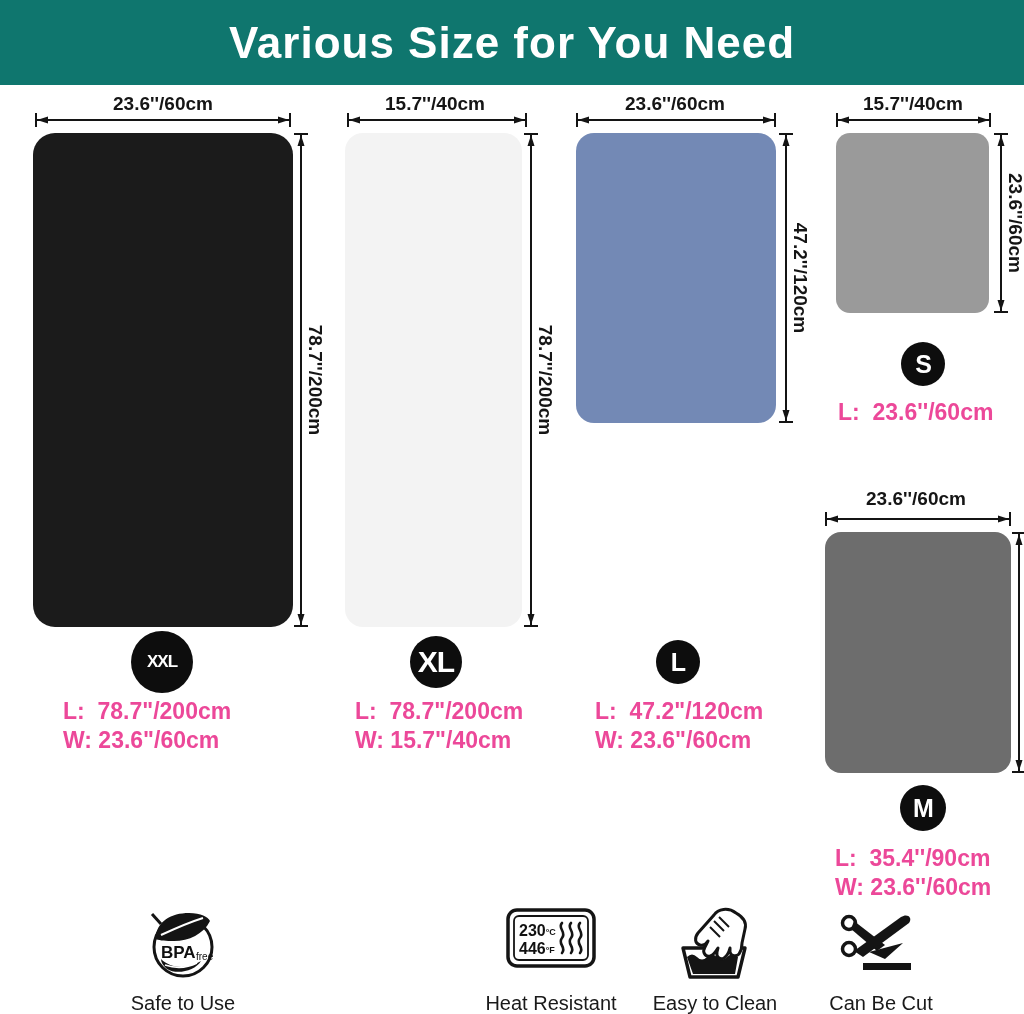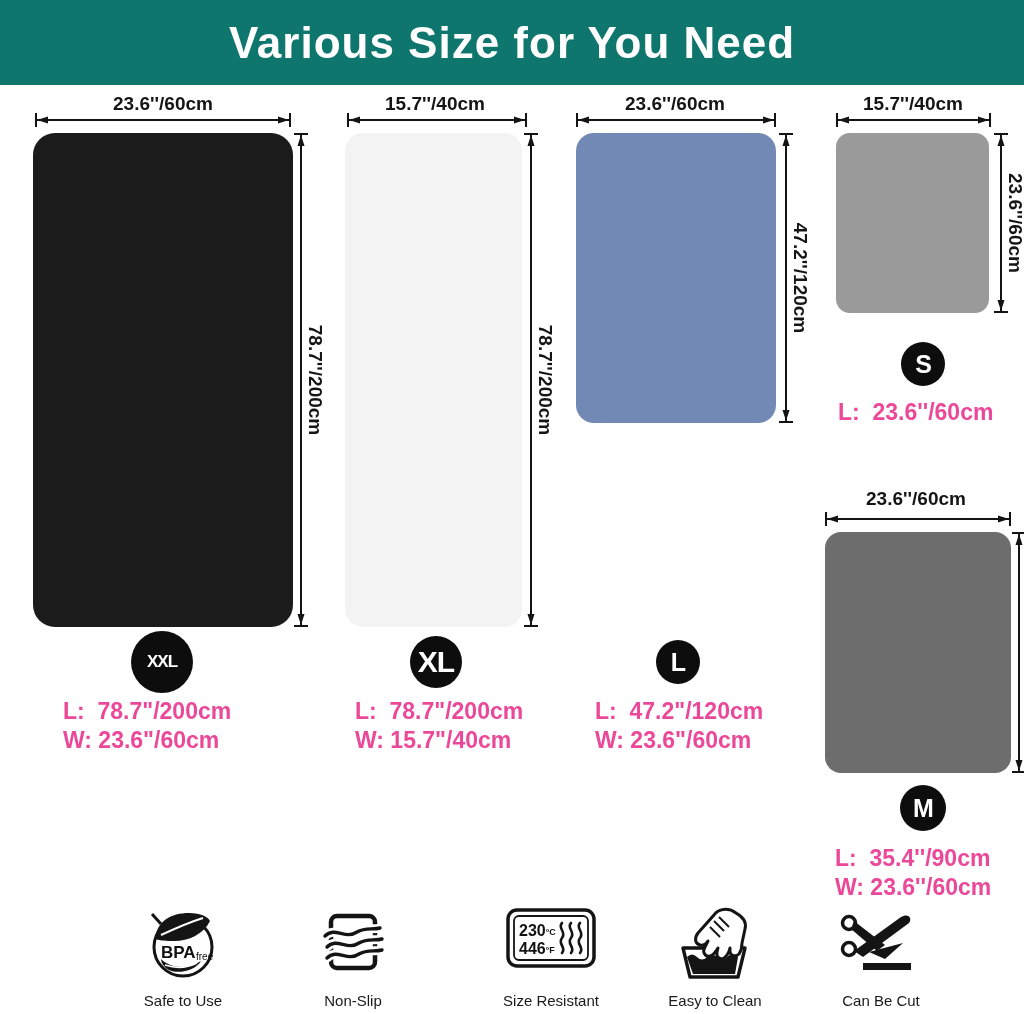--- a/index.html
+++ b/index.html
@@ -25,21 +25,21 @@
   .badge { position:absolute; background:#0d0d0d; color:#fff; border-radius:50%;
            display:flex; align-items:center; justify-content:center;
            font-weight:bold; letter-spacing:-1px; }
 
   .spec { position:absolute; font-size:23px; font-weight:bold; line-height:29px; color:#ec4899; }
   .spec .spec-line { white-space:pre; }
 
   .features { position:absolute; left:0; top:0; width:1024px; height:929px; }
   .feature { position:absolute; top:822px; width:170px; text-align:center; }
   .feature-icon { height:76px; display:flex; align-items:flex-start; justify-content:center; }
-  .feature-label { margin-top:9px; font-size:15px; color:#1a1a1a; }
+  .feature-label { margin-top:9px; font-size:20px; color:#1a1a1a; }
 
   svg .ln { stroke:#141414; fill:none; }
   svg .fl { fill:#141414; stroke:none; }
 </style>
 </head>
 <body>
 
 <div class="header">
   <div class="title">Various Size for You Need</div>
 </div>
@@ -171,58 +171,40 @@
           <path d="M17,28 C30,22 43,16 59,11" stroke="#fff" stroke-width="2" fill="none"></path>
           <path class="fl" d="M17,52 C25,60 41,64 57,54 C51,64 33,68 23,62 C19,59 17,55 17,52 Z"></path>
           <path d="M21,58 C33,62 45,60 53,56" stroke="#fff" stroke-width="1.6" fill="none"></path>
           <text x="17" y="51" font-size="17" font-weight="bold" fill="#111">BPA</text>
           <text x="52" y="53" font-size="10" fill="#111">free</text>
         </svg>
       </div>
       <div class="feature-label">Safe to Use</div>
     </div>
 
-    <div class="feature" style="left:245px;">
-      <div class="feature-icon">
-        <svg width="78" height="72" viewBox="0 0 78 72">
-          <rect class="ln" x="17" y="9" width="44" height="52" rx="6" stroke-width="4.5"></rect>
-          <g stroke="#fff" stroke-width="9" fill="none" stroke-linecap="round">
-            <path d="M11,29 C21,19 31,33 43,25 C51,20 59,23 66,21"></path>
-            <path d="M13,40 C23,30 33,44 45,36 C53,31 61,34 68,32"></path>
-            <path d="M13,51 C23,41 33,55 45,47 C53,42 61,45 68,43"></path>
-          </g>
-          <g class="ln" stroke-width="3.4" stroke-linecap="round">
-            <path d="M11,29 C21,19 31,33 43,25 C51,20 59,23 66,21"></path>
-            <path d="M13,40 C23,30 33,44 45,36 C53,31 61,34 68,32"></path>
-            <path d="M13,51 C23,41 33,55 45,47 C53,42 61,45 68,43"></path>
-          </g>
-        </svg>
-      </div>
-      <div class="feature-label">Non-Slip</div>
-    </div>
 
     <div class="feature" style="left:443px;">
       <div class="feature-icon">
         <svg width="92" height="62" viewBox="0 0 92 62">
           <rect class="ln" x="3" y="3" width="86" height="56" rx="9" stroke-width="3.5"></rect>
           <rect class="ln" x="9" y="9" width="74" height="44" rx="5" stroke-width="1.8"></rect>
           <text x="14" y="29" font-size="16" font-weight="600" fill="#111">
             <tspan>230</tspan><tspan font-size="9" dy="-1">°C</tspan>
           </text>
           <text x="14" y="47" font-size="16" font-weight="600" fill="#111">
             <tspan>446</tspan><tspan font-size="9" dy="-1">°F</tspan>
           </text>
           <g class="ln" stroke-width="2.6" stroke-linecap="round">
             <path d="M57,16 c-5,5 5,9 0,15 c-5,6 5,9 0,15"></path>
             <path d="M66,16 c-5,5 5,9 0,15 c-5,6 5,9 0,15"></path>
             <path d="M75,16 c-5,5 5,9 0,15 c-5,6 5,9 0,15"></path>
           </g>
         </svg>
       </div>
-      <div class="feature-label">Size Resistant</div>
+      <div class="feature-label">Heat Resistant</div>
     </div>
 
     <div class="feature" style="left:773px;">
       <div class="feature-icon">
         <svg width="84" height="66" viewBox="0 0 84 66">
           <path class="fl" d="M15,14 L46,38 L38,44 L12,22 Z"></path>
           <path class="fl" d="M15,44 L62,10 C68,6 74,10 70,16 L24,50 Z"></path>
           <path class="fl" d="M30,45 L64,36 L46,52 Z"></path>
           <circle class="ln" cx="10" cy="16" r="6.5" stroke-width="3.5" fill="#fff"></circle>
           <circle class="ln" cx="10" cy="42" r="6.5" stroke-width="3.5" fill="#fff"></circle>

